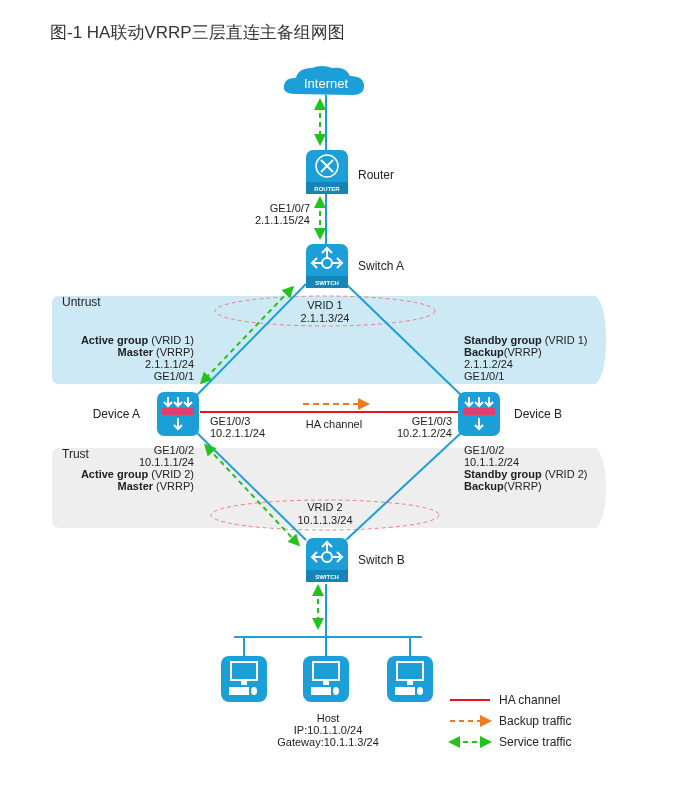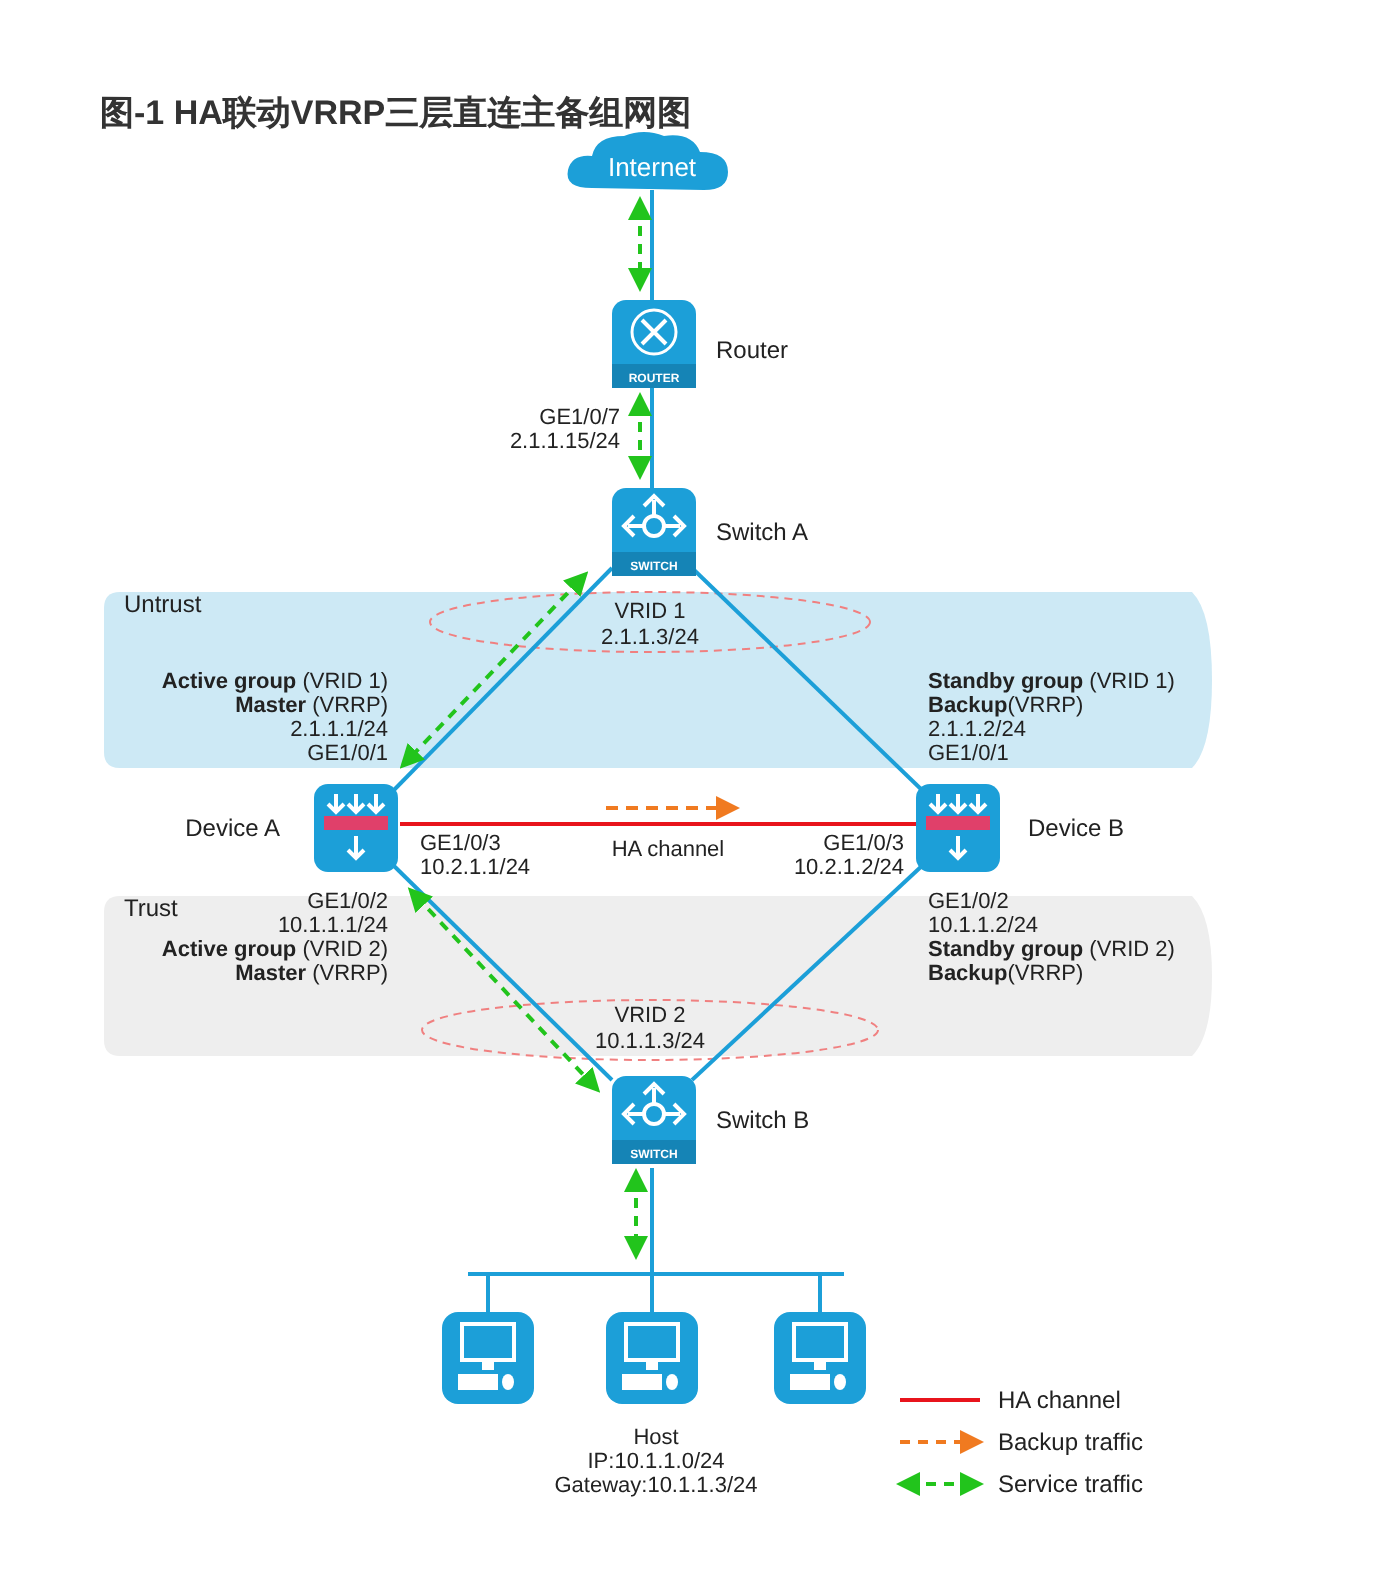--- a/index.html
+++ b/index.html
@@ -1,18 +1,18 @@
 <!DOCTYPE html>
 <html><head>
 <meta charset="utf-8">
 <style>
   html, body { margin: 0; padding: 0; background: #ffffff; }
   body { width: 696px; height: 797px; position: relative; overflow: hidden;
          font-family: "Liberation Sans", "DejaVu Sans", sans-serif; color: #222; }
-  .title { position: absolute; left: 50px; top: 21px; font-size: 17px; font-weight: bold; color: #333; letter-spacing: 0; margin-top: 24px; }
+  .title { position: absolute; left: 50px; top: 21px; font-size: 17px; font-weight: normal; color: #333; letter-spacing: 0; }
   svg.diagram { position: absolute; left: 0; top: 0; }
   .lbl { font-family: "Liberation Sans", "DejaVu Sans", sans-serif; font-size: 11px; fill: #222; }
   .lbl-b { font-weight: bold; }
   .lbl-name { font-size: 12px; }
   .lbl-zone { font-size: 12px; }
 </style>
 </head>
 <body>
 
 <div class="title">图-1 HA联动VRRP三层直连主备组网图</div>

